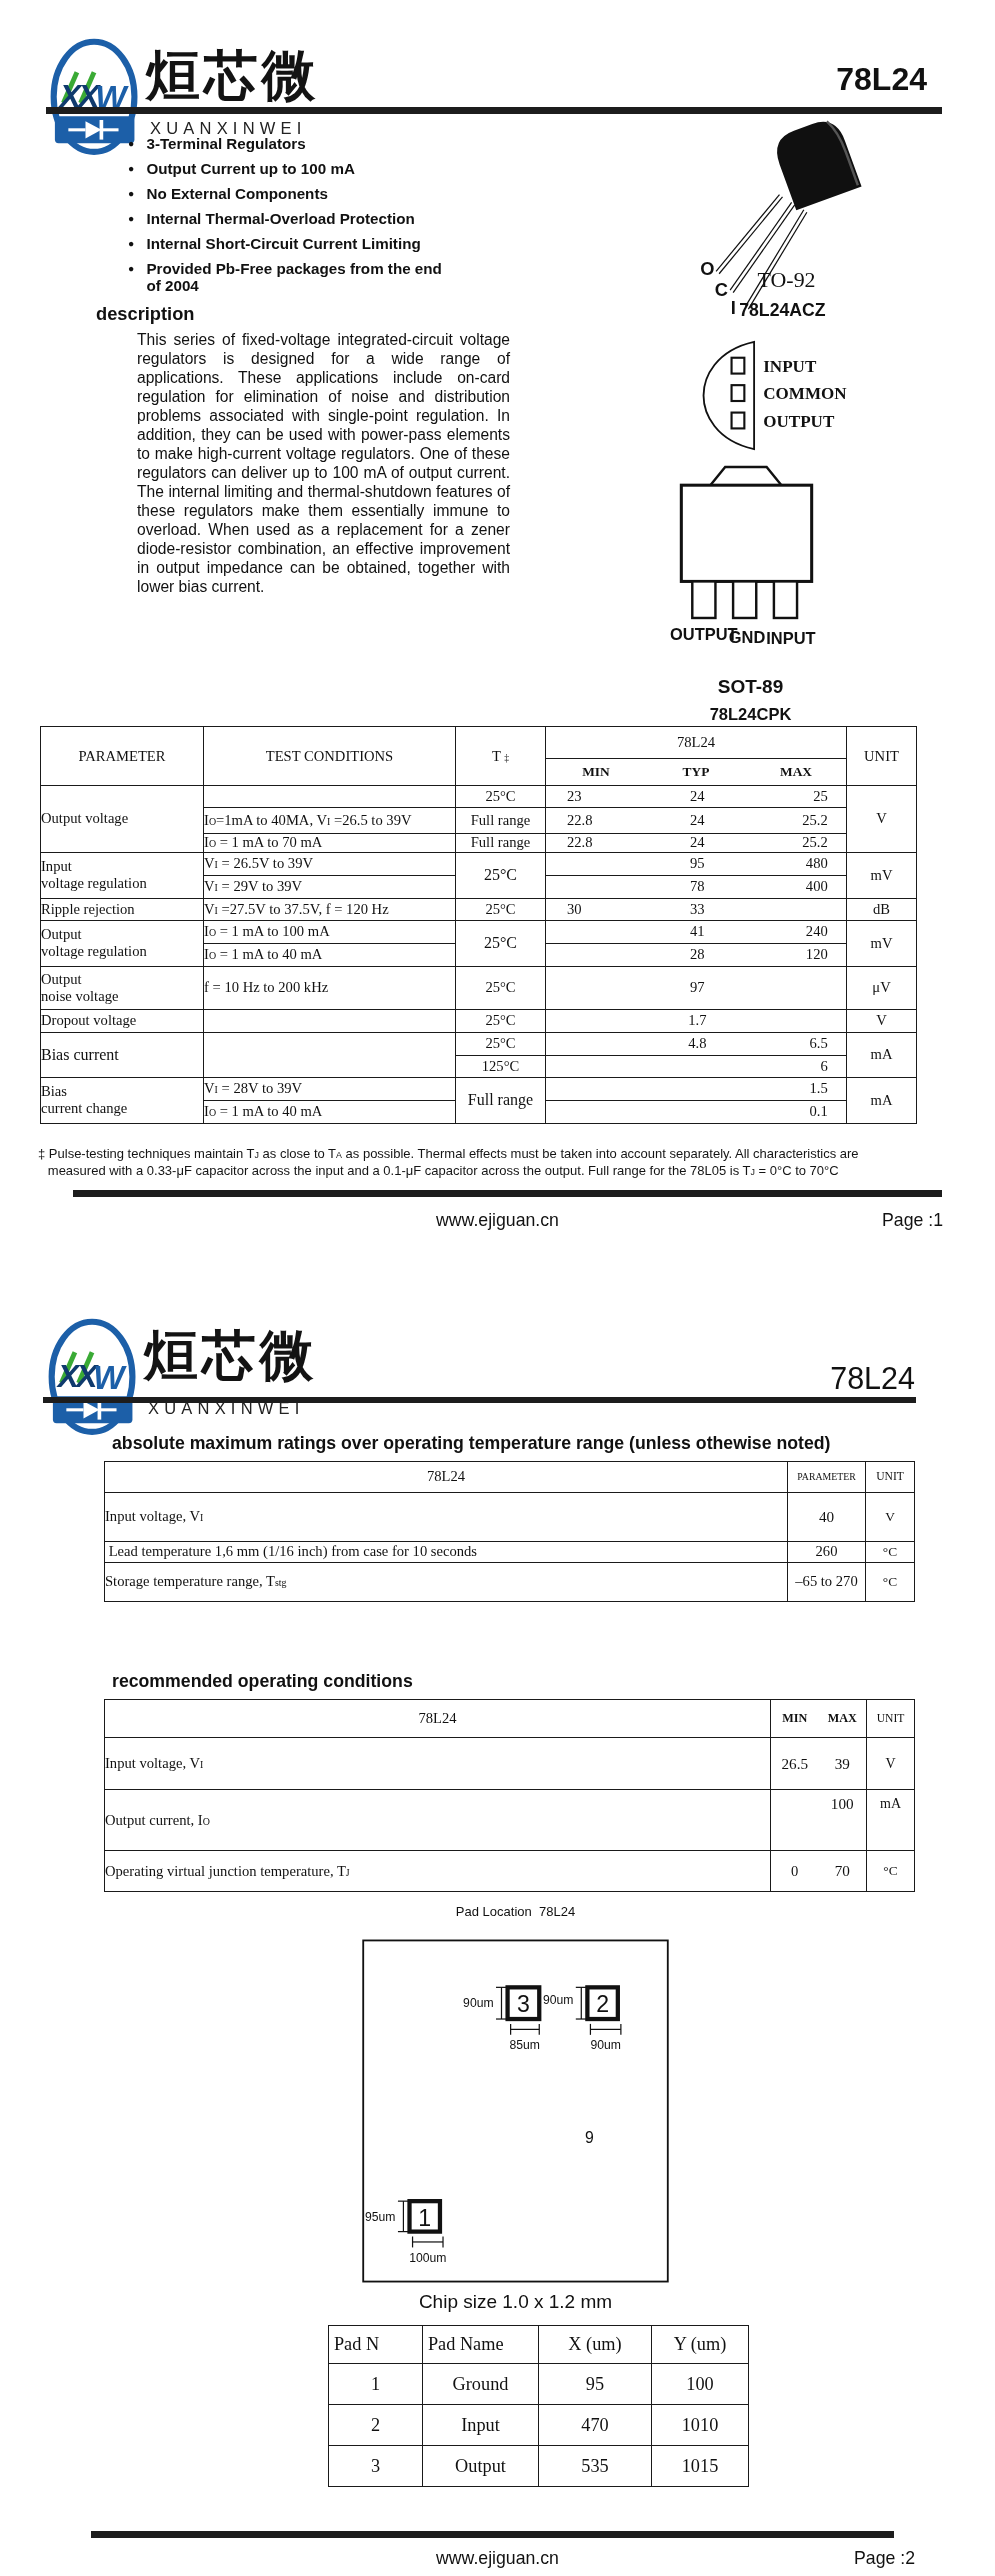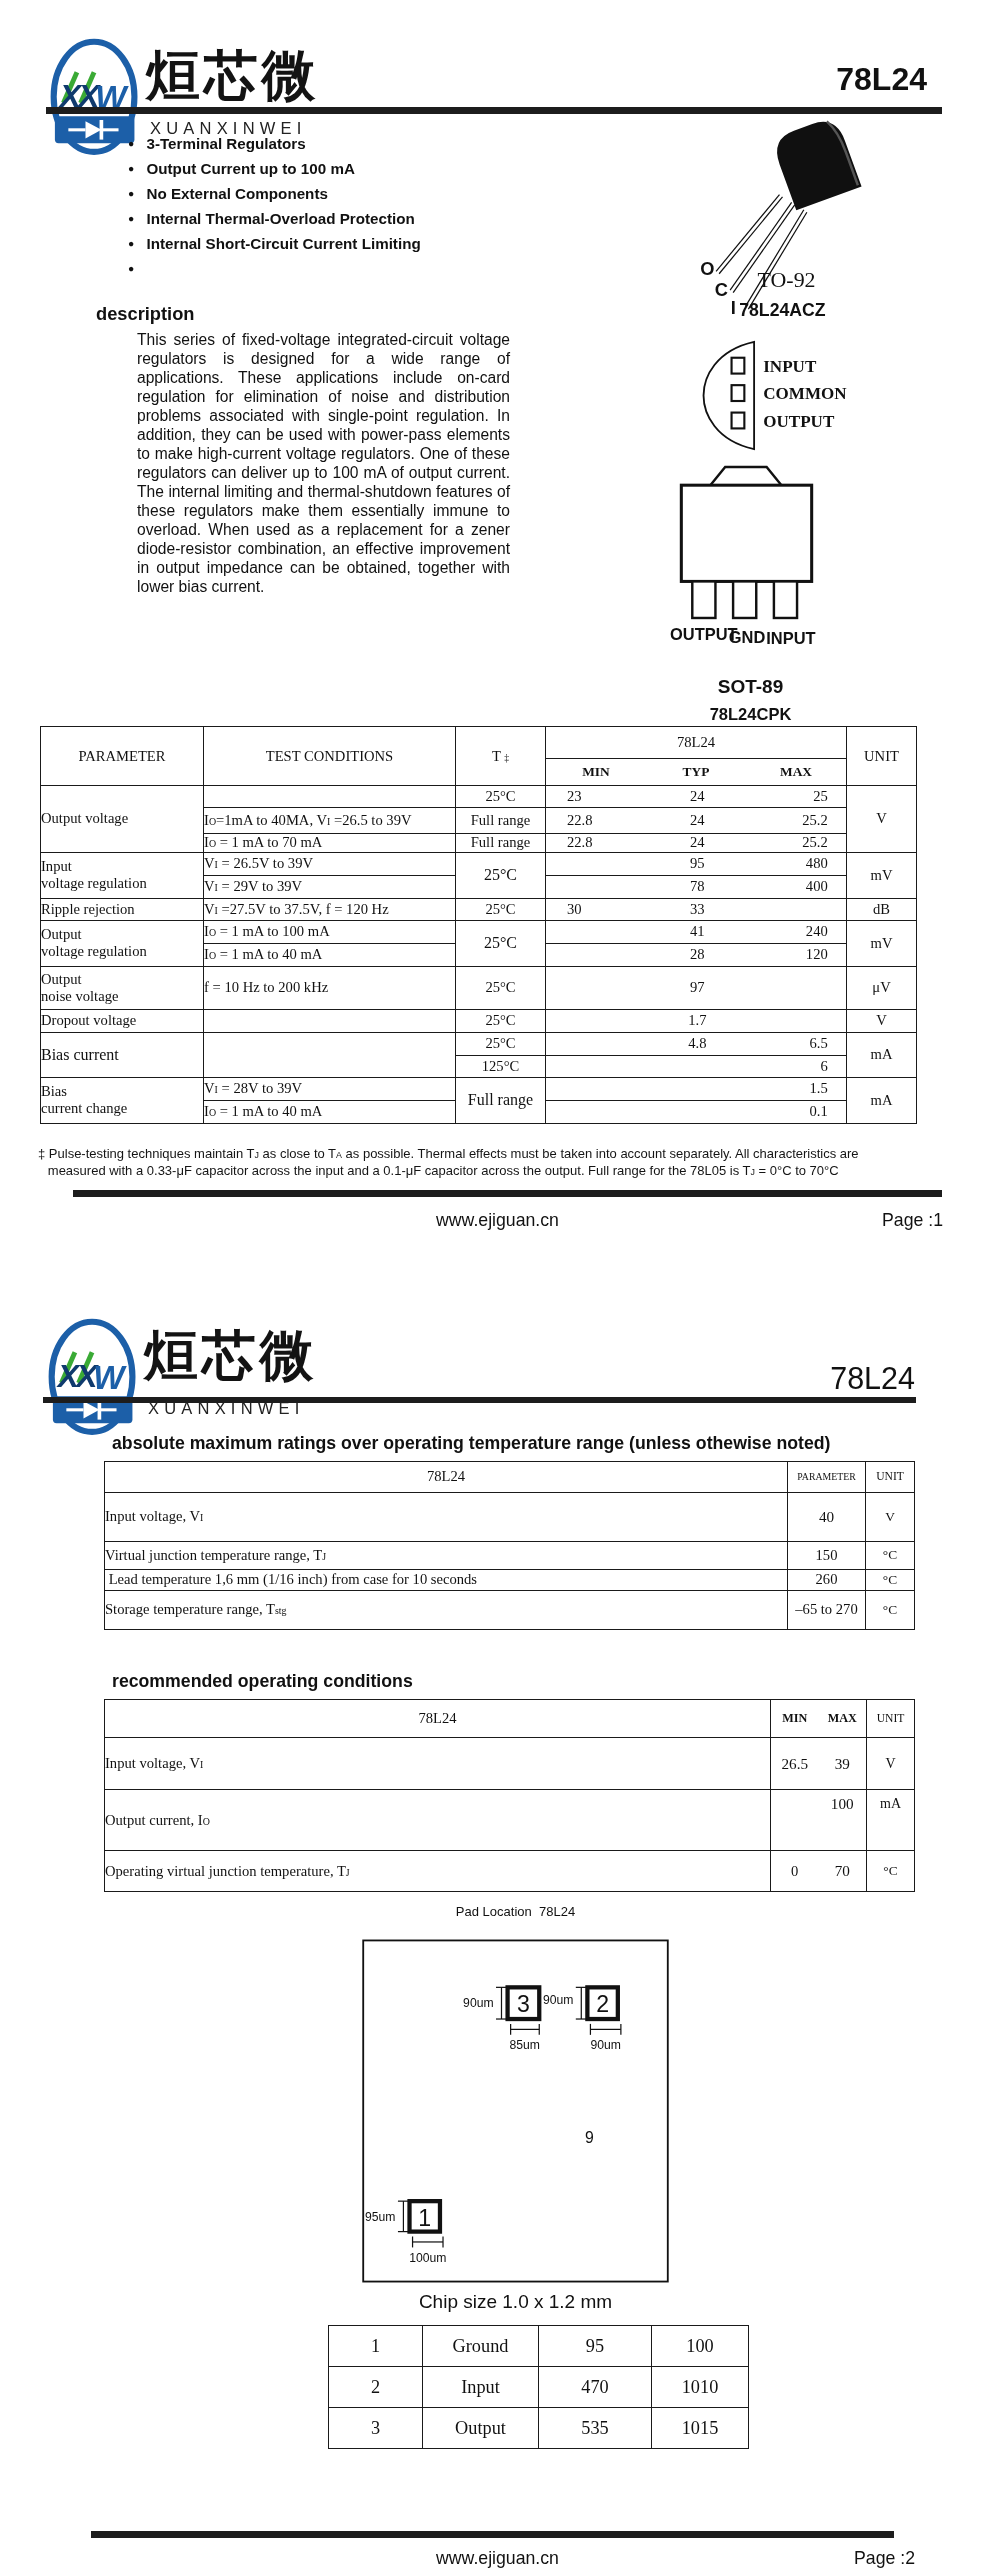--- a/index.html
+++ b/index.html
@@ -86,20 +86,21 @@
     <li>
         <span class="dot">●</span>
         <span class="ftxt">Internal Thermal-Overload Protection</span>
       </li>
     <li>
         <span class="dot">●</span>
         <span class="ftxt">Internal Short-Circuit Current Limiting</span>
       </li>
     <li>
         <span class="dot">●</span>
+        <span class="ftxt" style="width:305px;">Provided Pb-Free packages from the end of 2004</span>
       </li>
   </ul>
 
   <div class="abs sec-title" style="left:96px;top:303px;">description</div>
   <div class="abs desc" style="left:137px;top:330px;">This series of fixed-voltage integrated-circuit voltage regulators is designed for a wide range of applications. These applications include on-card regulation for elimination of noise and distribution problems associated with single-point regulation. In addition, they can be used with power-pass elements to make high-current voltage regulators. One of these regulators can deliver up to 100 mA of output current. The internal limiting and thermal-shutdown features of these regulators make them essentially immune to overload. When used as a replacement for a zener diode-resistor combination, an effective improvement in output impedance can be obtained, together with lower bias current.</div>
 
   <svg class="abs" style="left:671px;top:115px;" width="262" height="220" viewBox="0 0 430 360">
     <g transform="translate(238,78) rotate(-20)">
       <path d="M -57,62 L -57,-18 Q -57,-62 -16,-62 L 16,-62 Q 57,-62 57,-18 L 57,62 Z" fill="#101010"></path>
       <path d="M 40,-58 Q 52,-36 52,0 L 52,58" fill="none" stroke="#555" stroke-width="4"></path>
@@ -404,25 +405,20 @@
         <tr style="height:30.5px;">
       <th class="dev">78L24</th>
       <th class="hh" style="font-size:9.8px;">PARAMETER</th>
       <th class="hh" style="font-size:11.6px;">UNIT</th>
     </tr>
     <tr class="gtop" style="height:49px;">
       <td class="param lbl23">Input voltage, V<sub>I</sub></td>
       <td class="ucol" style="font-size:15.2px;">40</td>
       <td class="ucol" style="font-size:13.4px;">V</td>
     </tr>
-    <tr class="gtop" style="height:28px;">
-      <td class="param lbl23">Virtual junction temperature range, T<sub>J</sub></td>
-      <td class="ucol" style="font-size:14.6px;">150</td>
-      <td class="ucol" style="font-size:13.4px;">°C</td>
-    </tr>
     <tr style="height:21px;">
       <td class="param lbl23" style="padding-left:3.7px;">Lead temperature 1,6 mm (1/16 inch) from case for 10 seconds</td>
       <td class="ucol" style="font-size:14.6px;">260</td>
       <td class="ucol" style="font-size:13.4px;">°C</td>
     </tr>
     <tr style="height:39px;">
       <td class="param lbl23">Storage temperature range, T<sub>stg</sub></td>
       <td class="ucol" style="font-size:14.6px;">–65 to 270</td>
       <td class="ucol" style="font-size:13.4px;">°C</td>
     </tr>
@@ -522,20 +518,26 @@
   <div class="abs center" style="left:362px;top:2291px;width:307px;font-size:19px;">Chip size 1.0 x 1.2 mm</div>
 
   <table class="sheet abs" style="left:328px;top:2325px;width:420px;">
     <colgroup>
         <col style="width:94px">
         <col style="width:116px">
         <col style="width:113px">
         <col style="width:97px">
       </colgroup>
     <tbody>
+        <tr style="height:38px;">
+      <th style="font-size:18.3px;text-align:left;padding-left:4.9px;border-width:1.8px;">Pad N</th>
+      <th style="font-size:18.3px;text-align:left;padding-left:4.9px;border-width:1.8px;">Pad Name</th>
+      <th style="font-size:18.3px;text-align:center;border-width:1.8px;">X (um)</th>
+      <th style="font-size:18.3px;text-align:center;border-width:1.8px;">Y (um)</th>
+    </tr>
     <tr style="height:41px;">
       <td style="font-size:18.3px;text-align:center;border-width:1.8px;">1</td>
       <td style="font-size:18.3px;text-align:center;border-width:1.8px;">Ground</td>
       <td style="font-size:18.3px;text-align:center;border-width:1.8px;">95</td>
       <td style="font-size:18.3px;text-align:center;border-width:1.8px;">100</td>
     </tr>
     <tr style="height:41px;">
       <td style="font-size:18.3px;text-align:center;border-width:1.8px;">2</td>
       <td style="font-size:18.3px;text-align:center;border-width:1.8px;">Input</td>
       <td style="font-size:18.3px;text-align:center;border-width:1.8px;">470</td>

